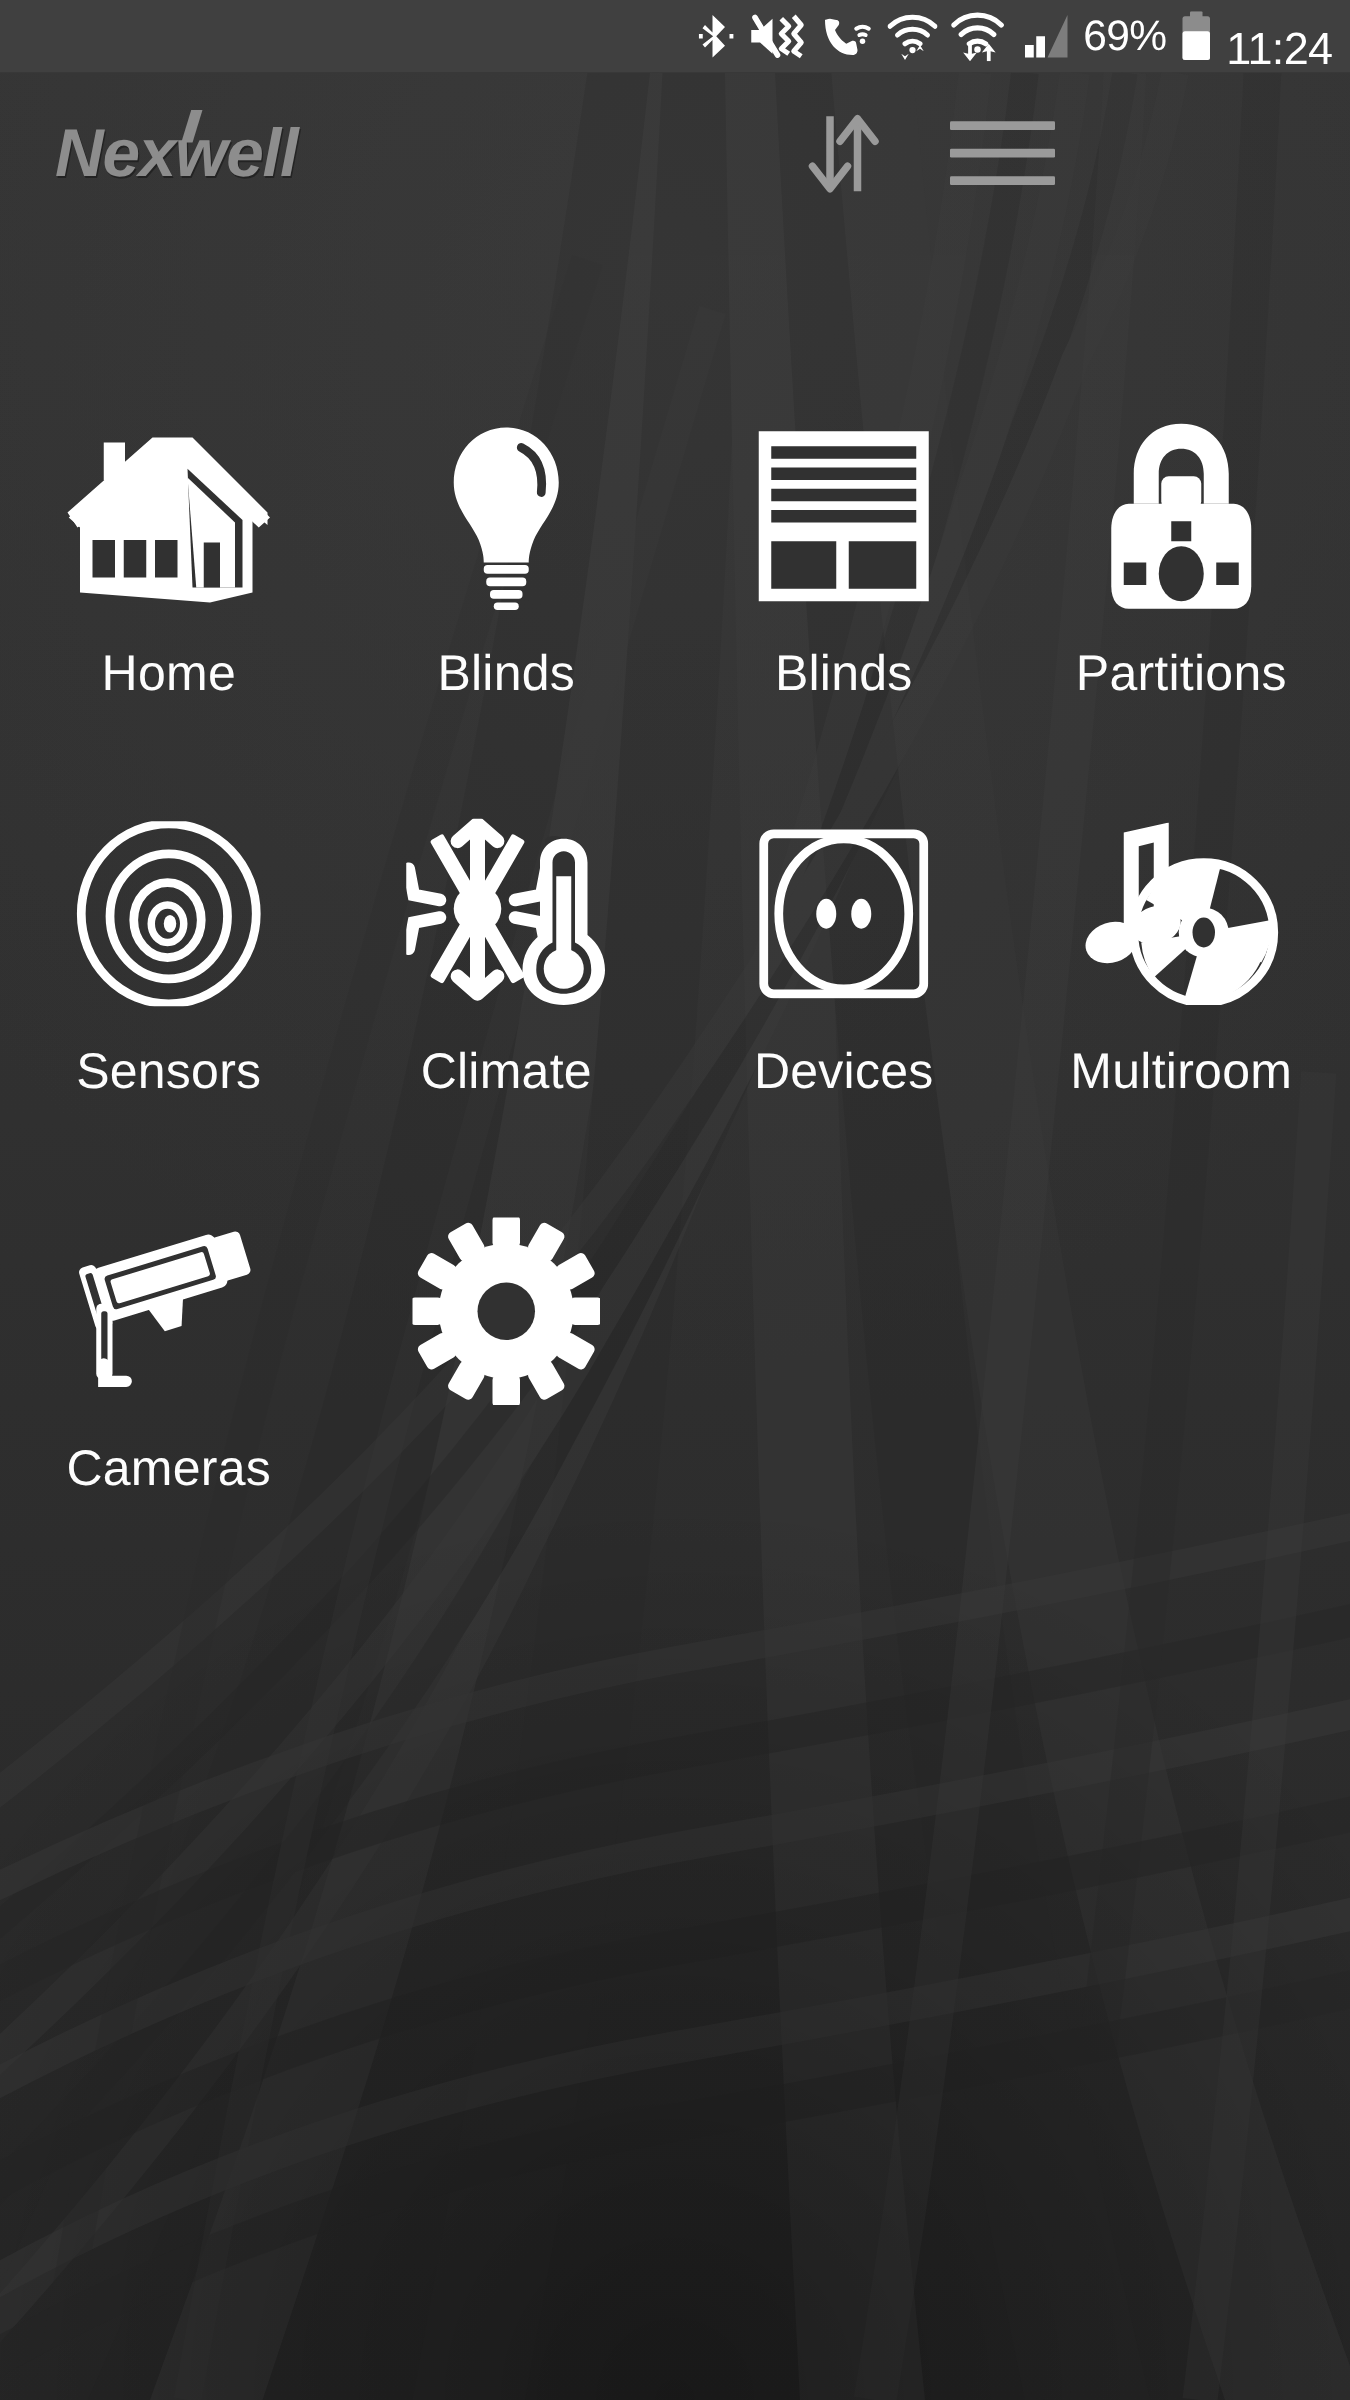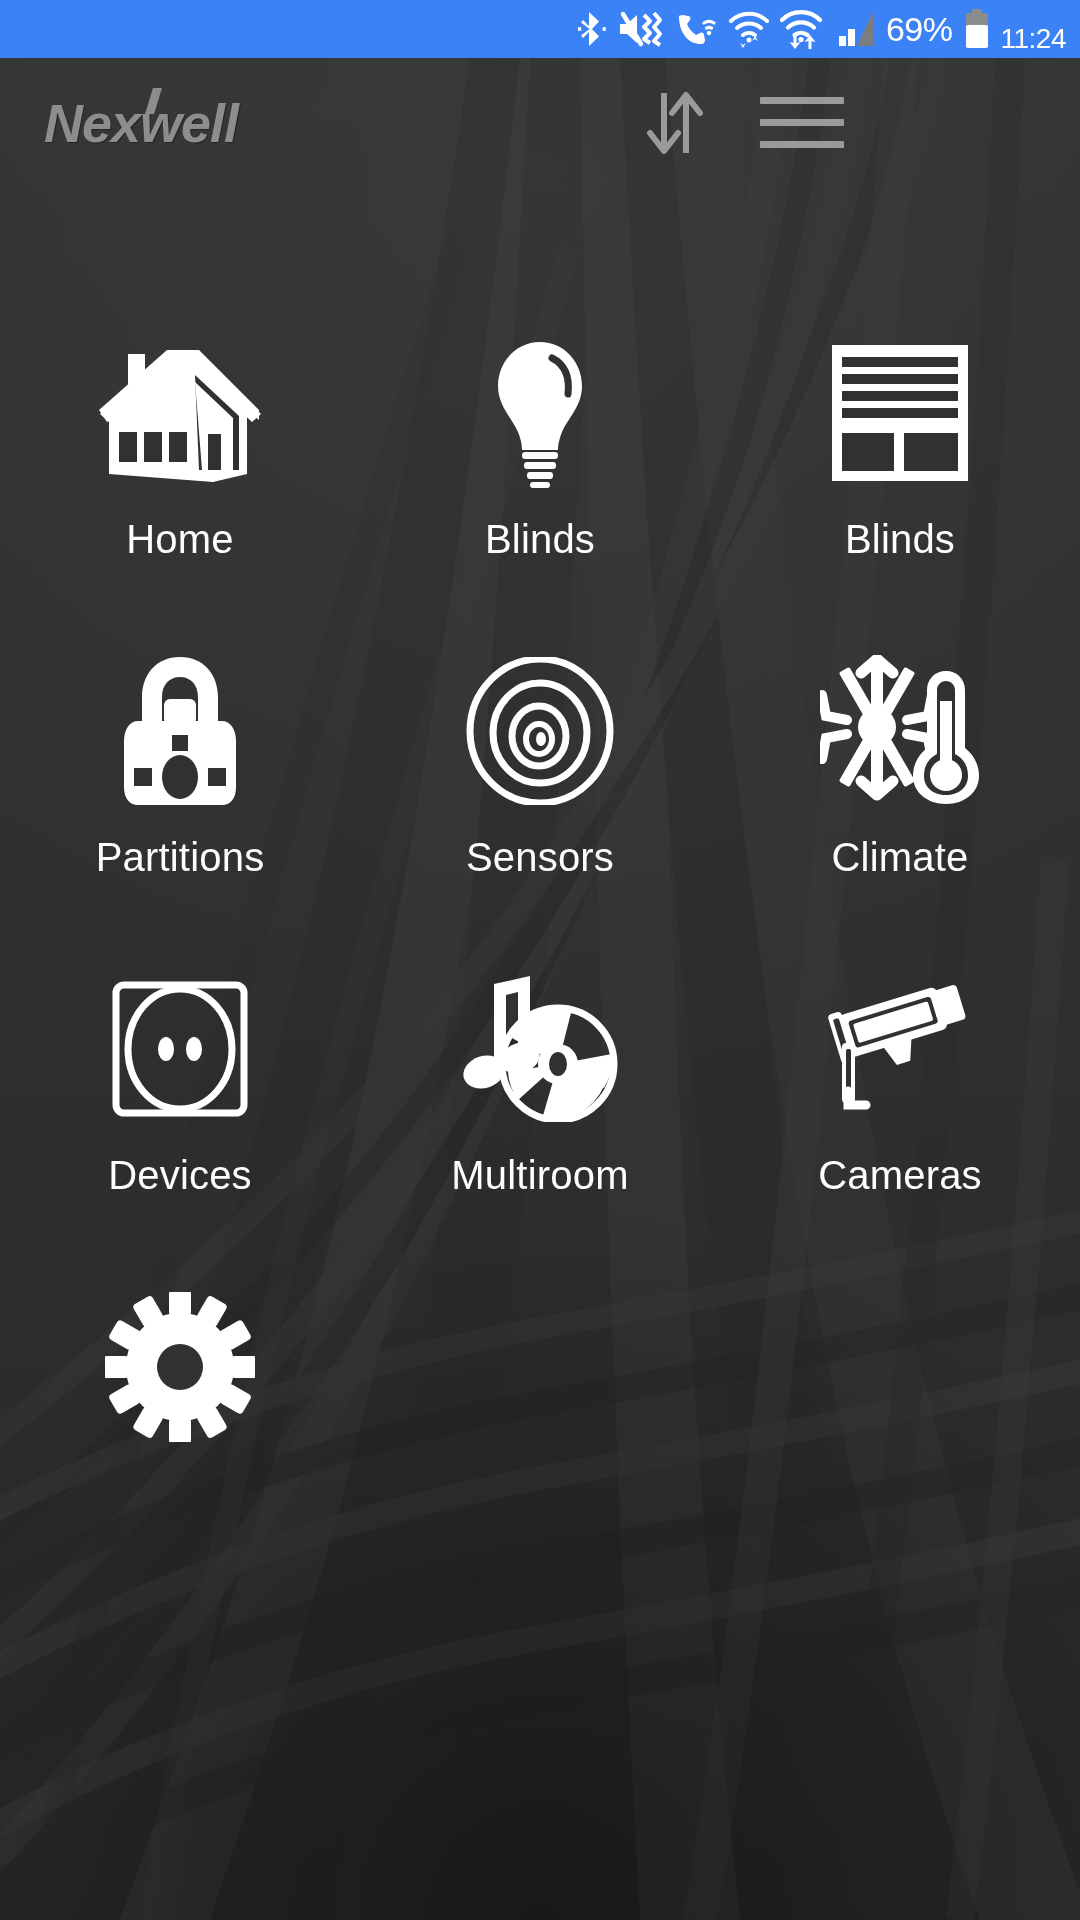--- a/index.html
+++ b/index.html
@@ -7,29 +7,29 @@
     width:1080px; height:1920px;
     background:#000;
     font-family:"Liberation Sans", sans-serif;
     overflow:hidden;
   }
   #screen { position:relative; width:1080px; height:1920px; background:#2e2e2e; }
 
   
   .statusbar{
     position:absolute; top:0; left:0; width:1080px; height:58px;
-    background:#3b82f6; display:flex; align-items:center; justify-content:flex-end;
+    background:#404040; display:flex; align-items:center; justify-content:flex-end;
     padding-right:14px; gap:11px;
   }
   .statusbar svg{ display:block; }
   .sb-text{
     color:#fff; font-size:34px; font-weight:400; letter-spacing:-0.5px;
     font-family:"Liberation Sans", sans-serif; line-height:1;
   }
-  .sb-clock{ font-size:28px;margin-top:20px; }
+  .sb-clock{ font-size:36px;margin-top:20px; }
 
   
   .bg{
     position:absolute; top:58px; left:0; width:1080px; height:1862px;
     background:#313131; overflow:hidden;
   }
   .bg-wave{ position:absolute; inset:0; }
   .bg-vignette{
     position:absolute; inset:0;
     background:
@@ -53,21 +53,21 @@
     position:absolute; left:105px; top:-4px;
     width:9px; height:26px; background:#8d8d8d;
     transform:skewX(-17deg);
   }
   .header-icons{ display:flex; align-items:center; gap:50px; }
   .hicon{ cursor:pointer; }
 
   
   .grid{
     position:absolute; top:330px; left:0; width:1080px;
-    display:grid; grid-template-columns:repeat(3,1fr);
+    display:grid; grid-template-columns:repeat(4,1fr);
     row-gap:0;
   }
   .cell{
     height:318px; display:flex; flex-direction:column;
     align-items:center; justify-content:flex-start;
     cursor:pointer;
   }
   .cell .art{
     height:165px; width:100%;
     display:flex; align-items:center; justify-content:center;

